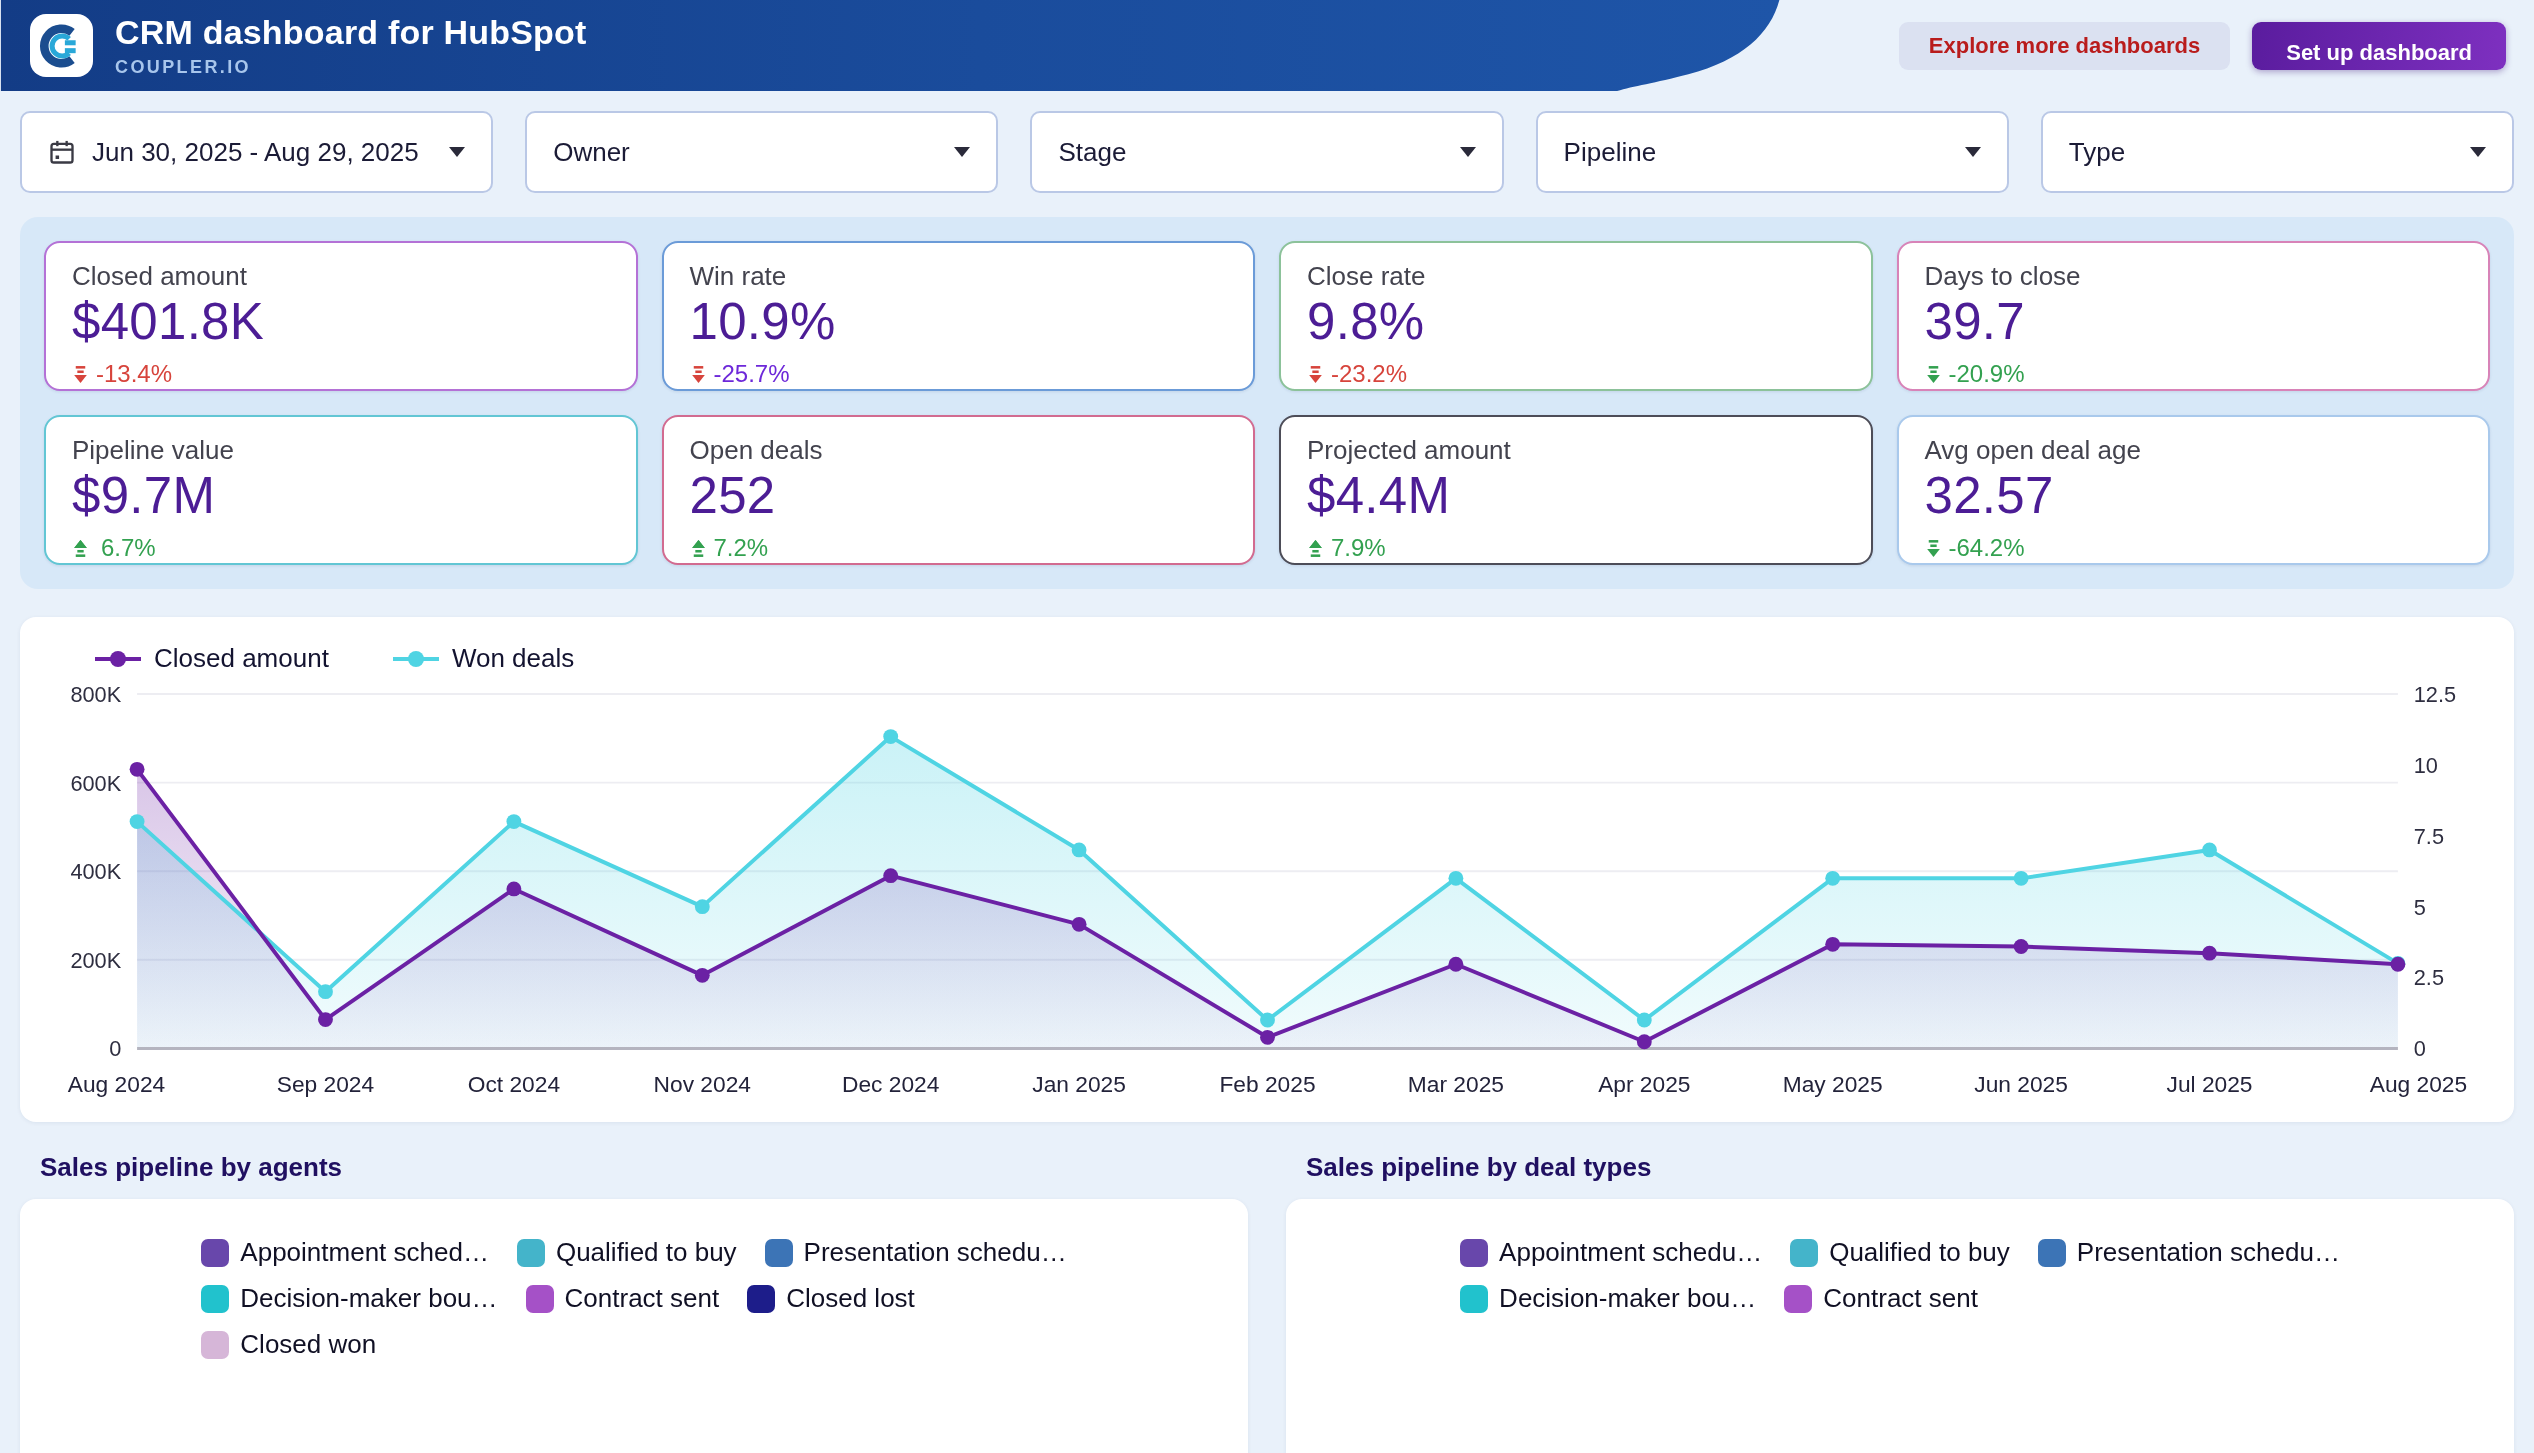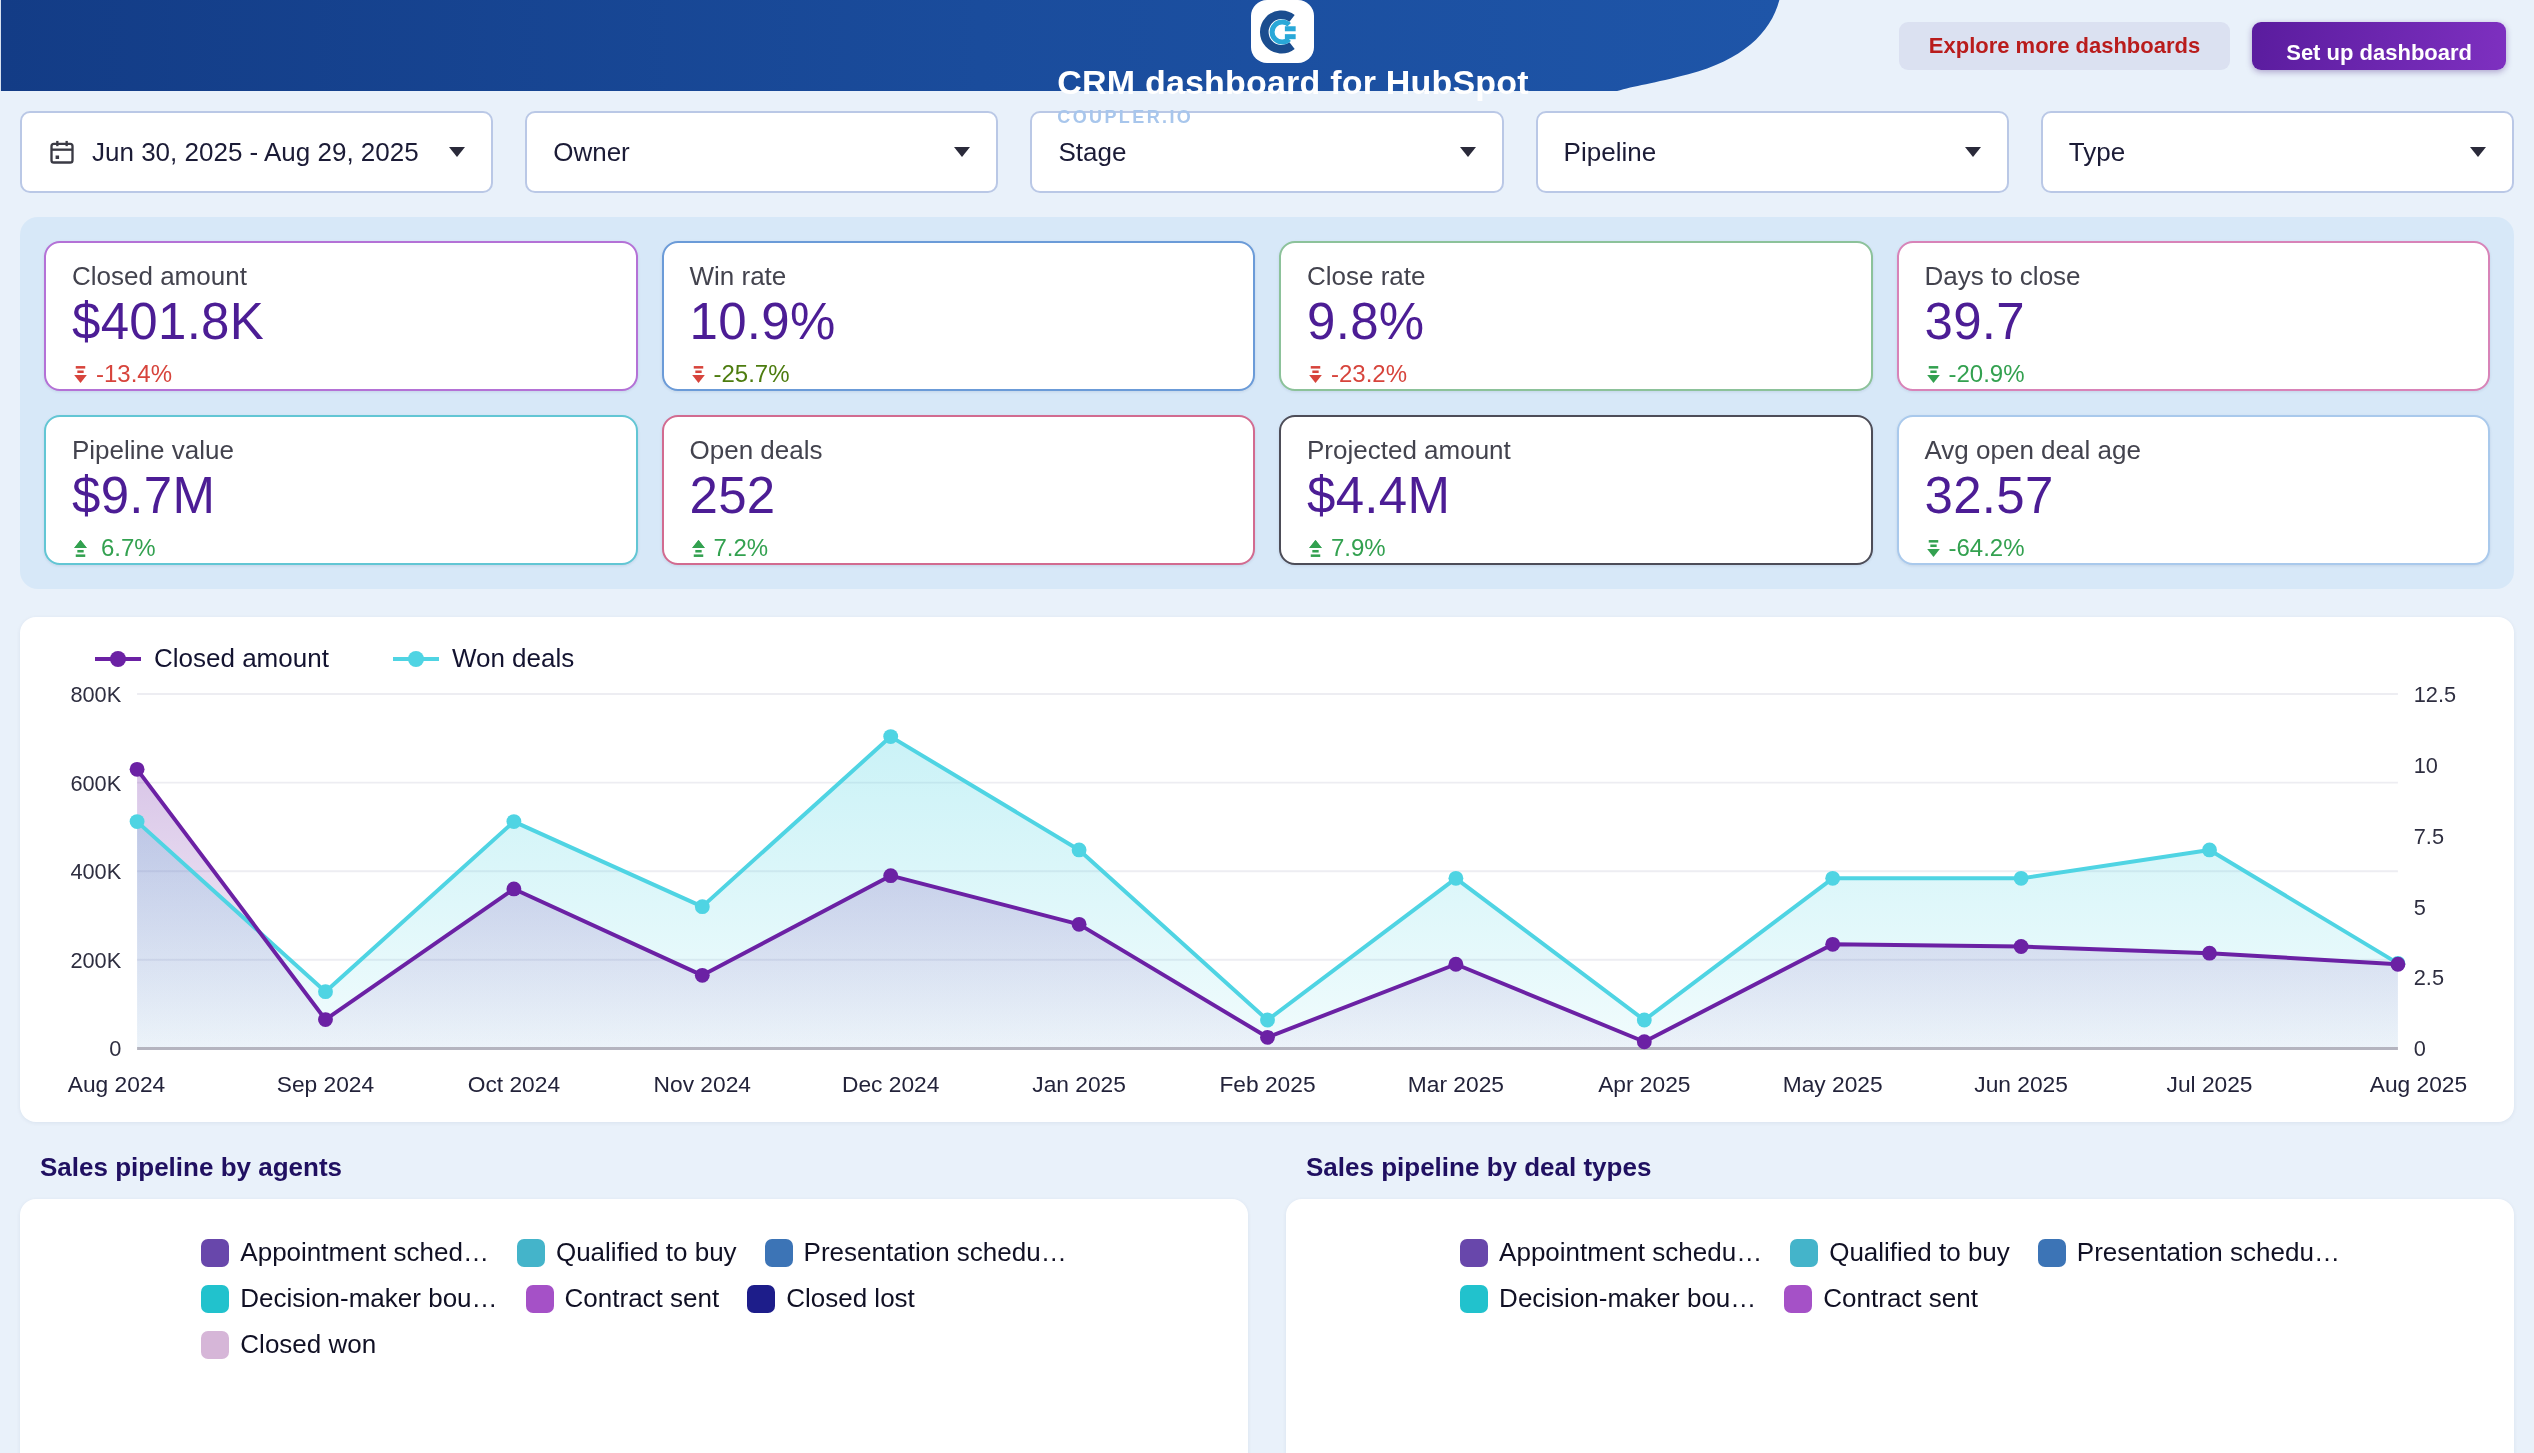--- a/index.html
+++ b/index.html
@@ -5,21 +5,21 @@
   * { box-sizing: border-box; margin: 0; padding: 0; }
   html, body { width: 2534px; height: 1453px; overflow: hidden; }
   body {
     font-family: "Liberation Sans", sans-serif;
     background: #e9f1fa;
     position: relative;
   }
   
   .header { position: relative; height: 91px; width: 2534px; }
   .header-curve { position: absolute; inset: 0; }
-  .header-inner { position: relative; z-index: 2; display: flex; align-items: center; height: 91px; padding-left: 30px; flex-direction: column; }
+  .header-inner { position: relative; z-index: 2; display: flex; align-items: center; height: 91px; padding-left: 30px; }
   .logo-box { width: 63px; height: 63px; background: #fff; border-radius: 16px; display: flex; align-items: center; justify-content: center; flex: 0 0 auto; }
   .title-block { margin-left: 22px; }
   .page-title { color: #ffffff; font-size: 34px; font-weight: bold; letter-spacing: 0.2px; }
   .brand { color: #a8c6ec; font-size: 18px; font-weight: bold; letter-spacing: 2.4px; margin-top: 5px; }
   .header-actions { position: absolute; right: 28px; top: 22px; display: flex; gap: 22px; z-index: 3; }
   .btn { height: 48px; border: none; border-radius: 9px; font-family: inherit; font-size: 22px; font-weight: bold; cursor: pointer; }
   .btn-ghost { background: #dbe1f1; color: #b91c1c; padding: 0 30px; }
   .btn-primary { background: linear-gradient(100deg, #5a1c9e 0%, #7e30c0 100%); color: #fff; padding: 18px 34px; box-shadow: 0 2px 6px rgba(60,20,120,.35); }
   
   .main { padding: 0 20px; }
@@ -127,21 +127,21 @@
               <rect x="3.5" y="1" width="9" height="2.4" fill="#d7443c"></rect>
               <rect x="5" y="5.2" width="6" height="2.4" fill="#d7443c"></rect>
               <path d="M2,9.5 H14 L8,17 Z" fill="#d7443c"></path>
             </svg>
             <span>-13.4%</span>
           </div>
         </div>
         <div class="kpi-card" style="border-color: rgb(107, 155, 216);">
           <div class="kpi-label">Win rate</div>
           <div class="kpi-value">10.9%</div>
-          <div class="kpi-trend" style="color: #4d7c0f;">
+          <div class="kpi-trend" style="color: #6d28d9;">
             <svg width="17" height="19" viewBox="0 0 16 18">
               <rect x="3.5" y="1" width="9" height="2.4" fill="#d7443c"></rect>
               <rect x="5" y="5.2" width="6" height="2.4" fill="#d7443c"></rect>
               <path d="M2,9.5 H14 L8,17 Z" fill="#d7443c"></path>
             </svg>
             <span>-25.7%</span>
           </div>
         </div>
         <div class="kpi-card" style="border-color: rgb(140, 194, 154);">
           <div class="kpi-label">Close rate</div>

